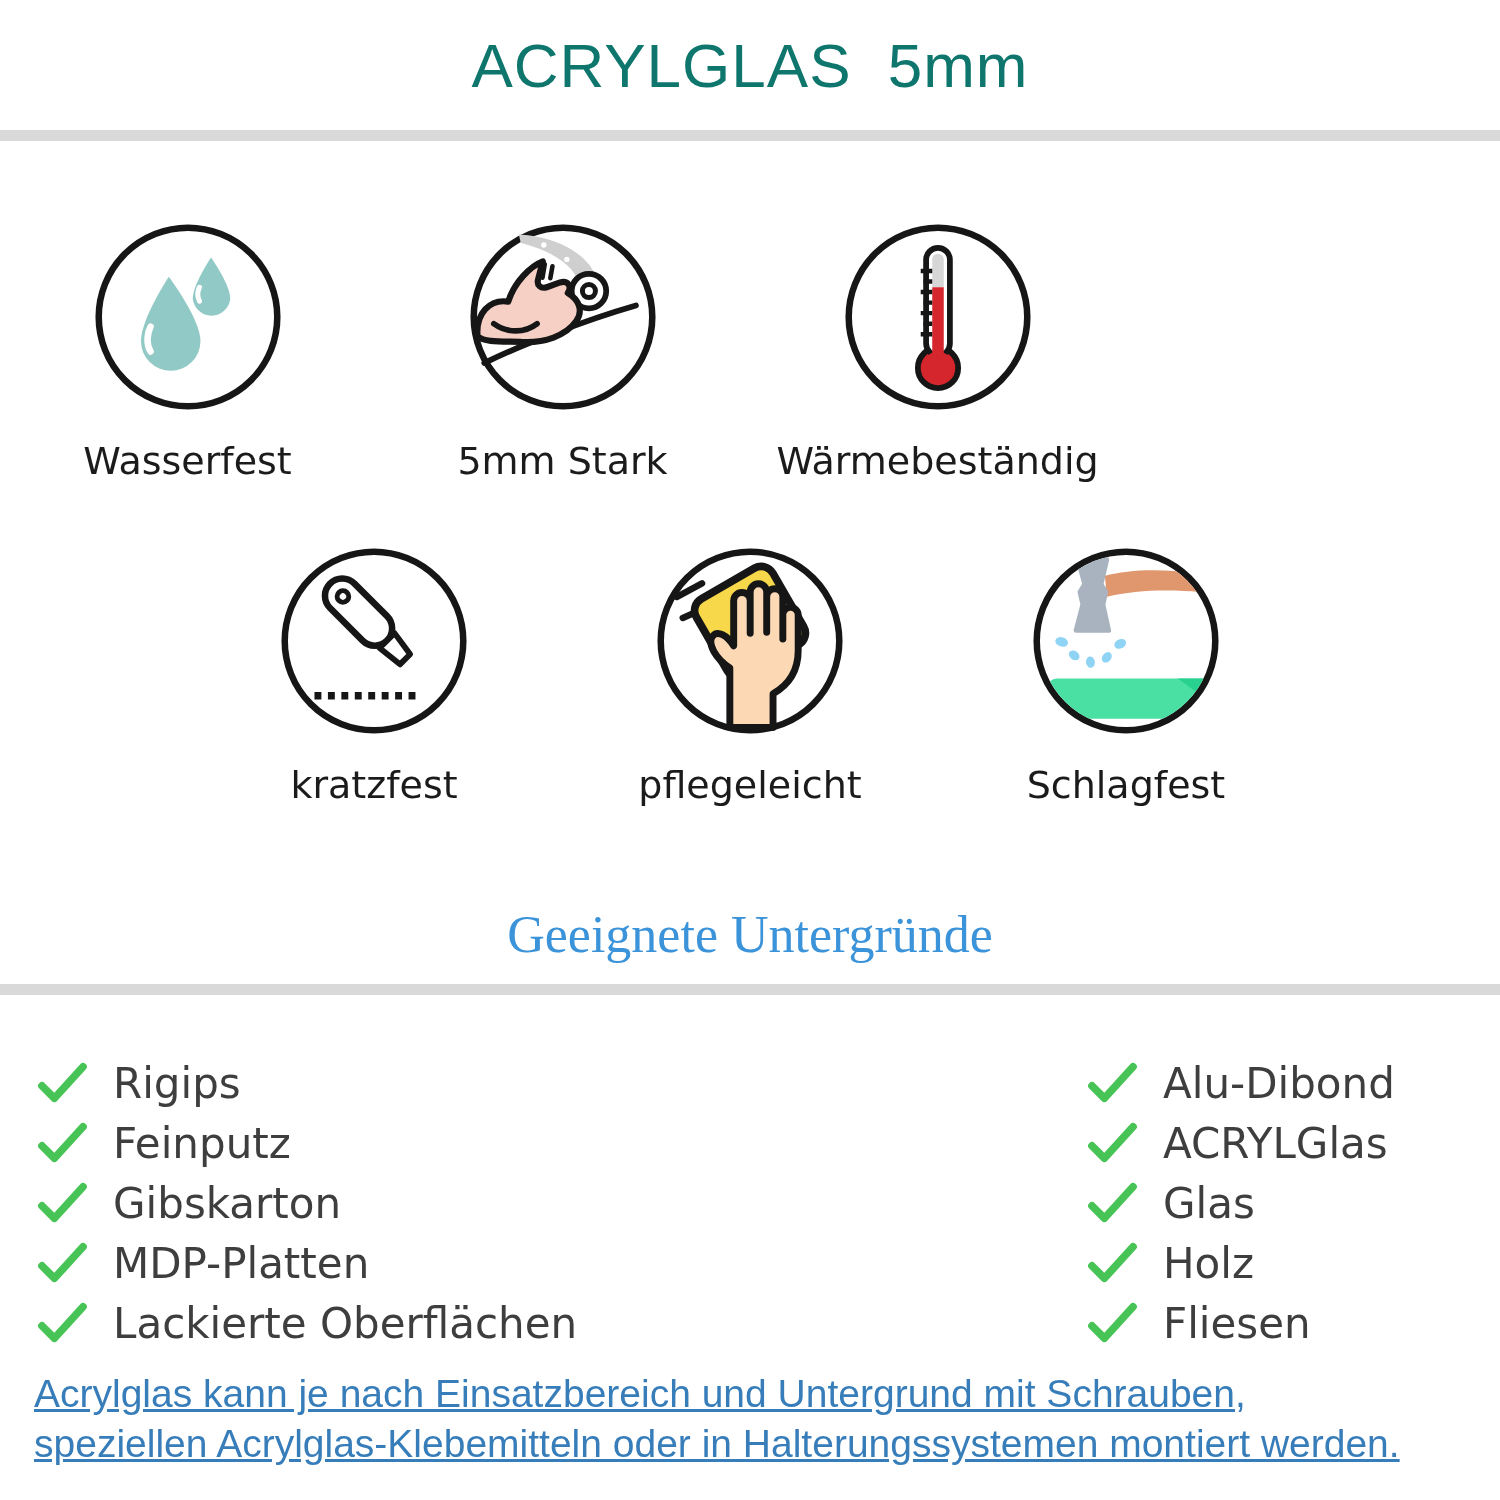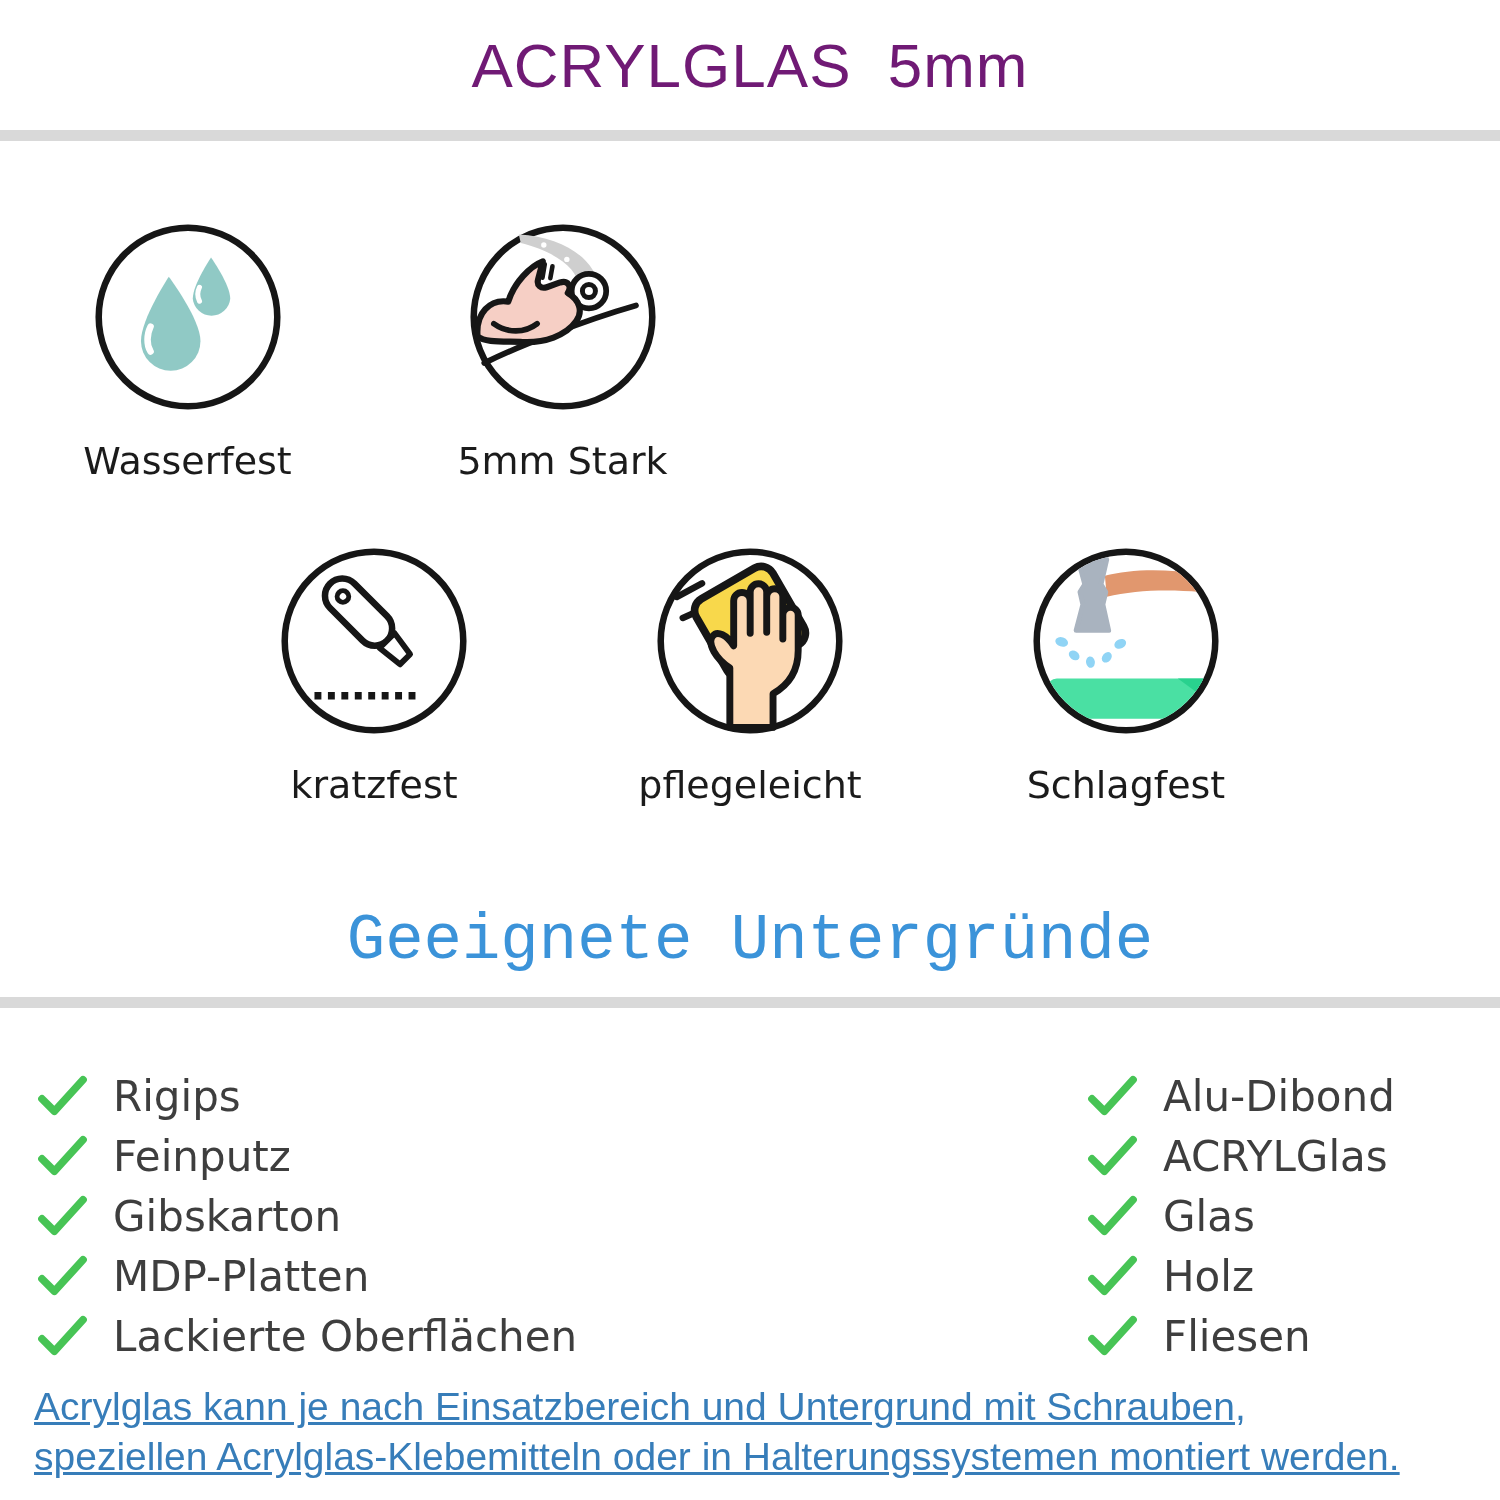--- a/index.html
+++ b/index.html
@@ -2,36 +2,36 @@
 <html><head>
 <meta charset="utf-8">
 <style>
   html,body { margin:0; padding:0; background:#ffffff; }
   body { width:1500px; height:1500px; overflow:hidden;
          font-family:"DejaVu Sans", sans-serif; }
 
   
   .title-wrap { height:130px; display:flex; align-items:center; justify-content:center; }
   .page-title { margin:0; font-family:"Liberation Sans", sans-serif; font-weight:400;
-                font-size:62px; color:#701a75; letter-spacing:1px; word-spacing:18px; }
+                font-size:62px; color:#0f766e; letter-spacing:1px; word-spacing:18px; }
   .divider { height:11px; background:#d9d9d9; }
 
   
   .features-row1 { display:flex; margin-top:80px; }
   .features-row1 .feat { width:25%; }
   .features-row2 { display:flex; width:1128px; margin:62px auto 0 auto; }
   .features-row2 .feat { width:33.333%; }
   .feat { display:flex; flex-direction:column; align-items:center; }
   .feat svg.icon { width:192px; height:192px; display:block; }
   .feat .label { margin-top:26px; font-size:38px; color:#1b1b1b; white-space:nowrap; }
 
   
   .surfaces-heading { margin:98px 0 0 0; text-align:center;
-                      font-family:Liberation Mono, monospace; font-weight:400;
-                      font-size:64px; color:#3b93d9; }
+                      font-family:Liberation Serif, serif; font-weight:400;
+                      font-size:52px; color:#3b93d9; }
   .divider2 { margin-top:20px; }
 
   .checklist { display:flex; margin-top:58px; padding-left:38px;justify-content:space-between; }
   .col-1 { width:607px; } .col-2 { width:412px; } .col-3 { flex:1; }
   .check-item { display:flex; align-items:center; height:60px; gap:25px; }
   .check-item svg { width:50px; height:42px; flex:0 0 auto; }
   .check-item .txt { font-size:42px; color:#3e3e3e; white-space:nowrap; }
 
   
   .footer { margin-top:16px; padding-left:34px;
@@ -69,20 +69,32 @@
       <circle cx="63.5" cy="36.5" r="9" fill="#fff" stroke="#161616" stroke-width="3"></circle>
       <circle cx="63.5" cy="36.5" r="3.4" fill="none" stroke="#161616" stroke-width="2.6"></circle>
       <path d="M9 74 C25 66 60 52 88 44" stroke="#161616" stroke-width="3" fill="none" stroke-linecap="round"></path>
       <path d="M5.5 60 C4.5 48 12 40.5 21.5 42 C24.5 32 33 23.5 39.5 21 L37 30.5 C36.2 33.5 38.5 35.5 41.5 34.5 L48.5 32 C52.5 30.8 54.8 34 52.5 37.5 C58.5 41 60.5 47 57 52 C51.5 60 40 63.5 29 63 C19 62.6 9.5 63.5 5.5 60 Z" fill="#f6cfc5" stroke="#161616" stroke-width="3.2" stroke-linejoin="round"></path>
       <path d="M40.5 22.5 L39.3 29.5 M44.5 23.6 L43.4 29.8" stroke="#161616" stroke-width="2.4" stroke-linecap="round" fill="none"></path>
       <path d="M14 53.5 C21 58.5 30 58.5 36.5 53.5" stroke="#161616" stroke-width="3" fill="none" stroke-linecap="round"></path>
     </svg>
     <div class="label">5mm Stark</div>
   </div>
 
+  <div class="feat">
+    <svg class="icon" viewBox="0 0 100 100">
+      <circle cx="50" cy="50" r="46.5" fill="#fff" stroke="#161616" stroke-width="3.4"></circle>
+      <circle cx="50" cy="76.5" r="10.5" fill="#d6262d" stroke="#161616" stroke-width="3"></circle>
+      <rect x="43.8" y="14" width="12.4" height="56" rx="6.2" fill="#fff" stroke="#161616" stroke-width="3"></rect>
+      <path d="M47 20 a3 3 0 0 1 6 0 V34.5 h-6 Z" fill="#d6d6d6"></path>
+      <rect x="47" y="34.5" width="6" height="35.5" fill="#d6262d"></rect>
+      <circle cx="50" cy="76.5" r="8.4" fill="#d6262d"></circle>
+      <path d="M41 26 h6 M42.5 31.5 h4.5 M41 37 h6 M42.5 42.5 h4.5 M41 48 h6 M42.5 53.5 h4.5 M41 59 h6" stroke="#161616" stroke-width="2.3" fill="none"></path>
+    </svg>
+    <div class="label">Wärmebeständig</div>
+  </div>
 
 </div>
 
 <div class="features-row2">
 
   <div class="feat">
     <svg class="icon" viewBox="0 0 100 100">
       <circle cx="50" cy="50" r="46.5" fill="#fff" stroke="#161616" stroke-width="3.4"></circle>
       <g transform="translate(6 8) rotate(-45 31 22)" fill="#fff" stroke="#161616" stroke-linejoin="round">
         <rect x="22" y="8" width="18" height="42" rx="9" stroke-width="3.4"></rect>

